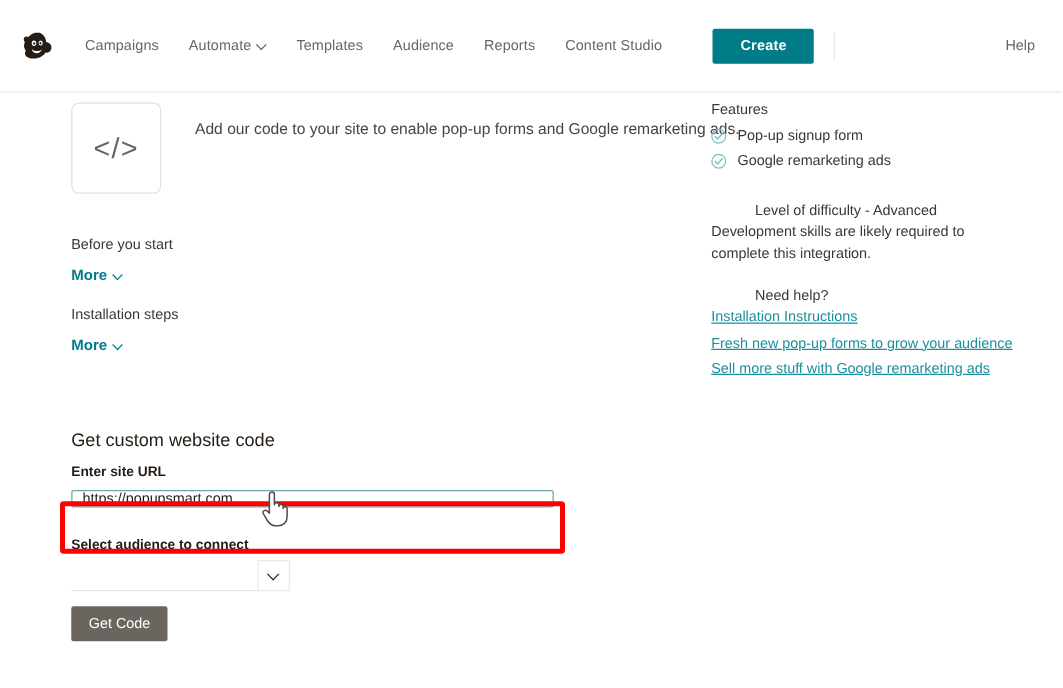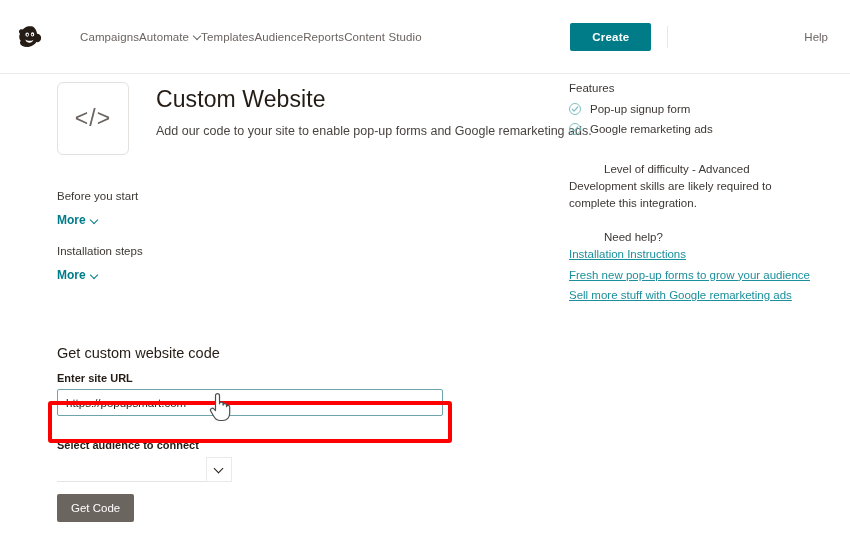--- a/index.html
+++ b/index.html
@@ -13,21 +13,21 @@
   }
   #app { position: relative; width: 850px; height: 550px; background:#fff; }
 
   
   .topnav {
     position: absolute; left:0; top:0; width:850px; height:74px;
     background:#fff; border-bottom:1px solid #eceae8;
     display:flex; align-items:center;
   }
   .logo-wrap { width:52px; display:flex; justify-content:center; align-items:center; margin-left:4px;}
-  .nav-items { display:flex; align-items:center; margin-left:24px; }
+  .nav-items { display:flex; align-items:center; gap:24px; margin-left:12px; }
   .nav-item {
     font-size:11.5px; color:#6b6460; letter-spacing:.1px;
     display:flex; align-items:center; gap:5px; cursor:pointer; white-space:nowrap;
   }
   .chev { display:inline-block; width:7px; height:7px; position:relative; }
   .chev::before{
     content:""; position:absolute; left:0; top:0;
     width:5px; height:5px; border-right:1.4px solid currentColor; border-bottom:1.4px solid currentColor;
     transform:rotate(45deg);
   }
@@ -62,21 +62,21 @@
     color:#007c89; font-size:12px; font-weight:bold; cursor:pointer;
     margin-top:5px;
   }
   .block-gap { height:17px; }
 
   
   .form-area { position:absolute; left:57px; top:345px; width:450px; }
   .form-title { font-size:14.5px; color:#241c15; margin:0 0 11px 0; font-weight:normal; }
   .field-label { font-size:11px; font-weight:bold; color:#241c15; margin:0 0 5px 0; display:block; }
   .url-input {
-    width:386px; height:27px; border:1px solid #6ea5ad; border-radius:2px;
+    width:386px; height:14px; border:1px solid #6ea5ad; border-radius:2px;
     padding:3px 8px; font-size:11.5px; color:#241c15;
     font-family:"Liberation Sans", sans-serif; outline:none; background:#fff;
   }
   .red-box {
     position:absolute; left:-9px; top:29px; width:404px; height:42px;
     border:4px solid #fe0000; border-radius:3px; pointer-events:none;
   }
   .url-wrap { position:relative; }
   .cursor-hand { position:absolute; left:150px; top:18px; pointer-events:none; }
   .select-label { font-size:11px; font-weight:bold; color:#241c15; margin:23px 0 6px 0; display:block; }
@@ -167,21 +167,20 @@
       <div class="nav-divider"></div>
       <div class="help-link">Help</div>
     </div>
   </div>
 
   <div class="page-head">
     <div class="code-icon-box">
       <span class="code-glyph">&lt;/&gt;</span>
     </div>
     <div class="head-text">
-      <h1 class="page-title">Custom Website</h1>
       <p class="page-sub">Add our code to your site to enable pop-up forms and Google remarketing ads.</p>
     </div>
   </div>
 
   <div class="left-col">
 
     <div>
       <p class="sec-title">Before you start</p>
       <div class="more-link">
         <span>More</span>

